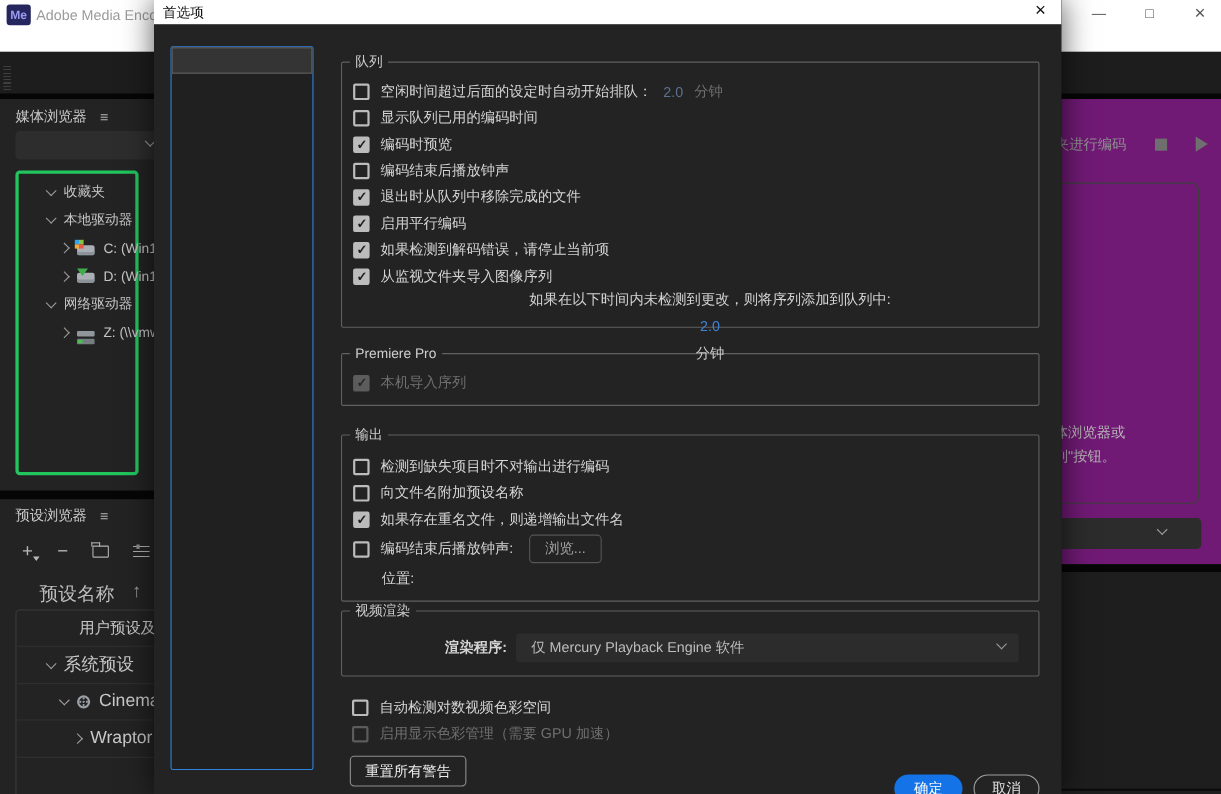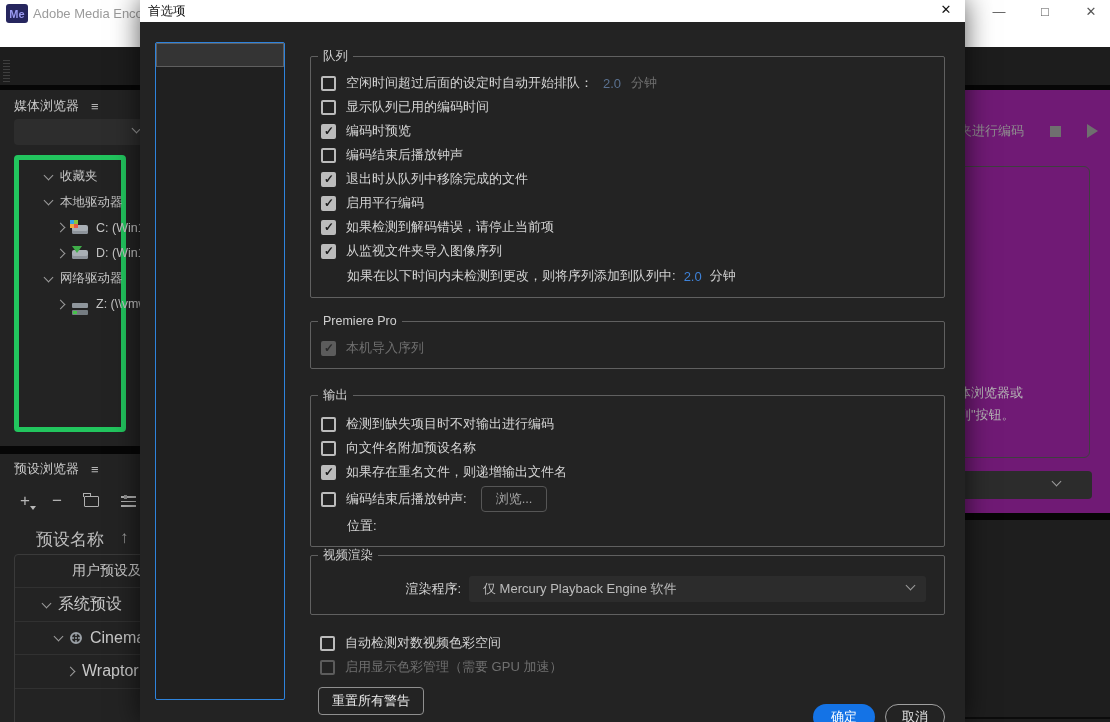--- a/index.html
+++ b/index.html
@@ -31,21 +31,21 @@
   .chev.down { transform:rotate(45deg); margin-top:-3px; }
   .chev.right { transform:rotate(-45deg); }
   .chev.hidden { visibility:hidden; }
 
   
   .media-browser { position:absolute; left:0; top:90px; width:140px; height:356px; background:#232323; overflow:hidden; }
   .media-browser .panel-title { position:absolute; left:14px; top:7px; }
   .mb-dropdown { position:absolute; left:14px; top:29px; width:140px; height:26px; background:#2d2d2d;
     border-radius:4px; }
   .mb-dropdown .chev { position:absolute; right:14px; top:9px; }
-  .mb-tree { position:absolute; left:14px; top:65px; width:112px; height:277px; border:5px solid #22c55e;
+  .mb-tree { position:absolute; left:14px; top:65px; width:112px; height:277px; border:3px solid #22c55e;
     border-radius:4px; padding-top:4px; }
   .tree-row { height:25.5px; display:flex; align-items:center; gap:8px; font-size:12.5px; color:#c4c4c4;
     white-space:nowrap; }
   .ti { width:16px; height:12px; position:relative; flex:none; }
   .icon-drive-c, .icon-drive-d { background:#a9afb5; height:9px; margin-top:3px; border-radius:2px;
     box-shadow:inset 0 -3px 0 #8d939a; }
   .icon-drive-c::before { content:""; position:absolute; left:-2px; top:-5px; width:8px; height:8px;
     background:linear-gradient(to right,#35a3e8 50%,#88c440 50%) top/8px 4px no-repeat,
                linear-gradient(to right,#f2a93b 50%,#e8594a 50%) bottom/8px 4px no-repeat; }
   .icon-drive-d::before { content:""; position:absolute; left:0px; top:-4px; width:0; height:0;
@@ -124,27 +124,27 @@
   .cb.checked { background:#bcbcbc; }
   .cb.checked::after { content:"✓"; position:absolute; left:1px; top:-2px; font-size:12px; font-weight:bold; color:#1d1d1d; }
   .row.disabled { color:#6f6f6f; }
   .row.disabled .cb { border-color:#5c5c5c; }
   .row.disabled .cb.checked { background:#5c5c5c; }
   .row.disabled .cb.checked::after { color:#2a2a2a; }
   .value { color:#3e82d8; }
   .suffix { color:#cfcfcf; }
   .row.muted-value .value { color:#5a7190; }
   .row.muted-value .suffix { color:#6f6f6f; }
-  .note-row { height:26px; display:flex; align-items:center; gap:8px; padding-left:36px; font-size:13px; color:#d4d4d4; }
+  .note-row { height:26px; display:flex; align-items:center; gap:8px; padding-left:36px; font-size:13px; color:#d4d4d4;flex-direction:column; }
   .loc-row { height:24px; display:flex; align-items:center; padding-left:36px; font-size:13px; color:#d4d4d4; }
   .mini-btn { margin-left:4px; padding:3px 14px; border:1px solid #565656; color:#a3a3a3; border-radius:4px;
     background:transparent; font-size:13px; font-family:inherit; }
 
   .render-row { height:34px; display:flex; align-items:center; gap:8px; padding-left:0; }
-  .render-label { width:150px; text-align:right; font-size:13px; color:#d4d4d4; flex:none; }
+  .render-label { width:150px; text-align:right; font-size:13px; color:#d4d4d4; flex:none;font-weight:bold; }
   .dropdown { position:relative; width:457px; height:26px; background:#2c2c2c; border-radius:3px;
     display:flex; align-items:center; padding:0 14px; font-size:13px; color:#bdbdbd; }
   .dropdown .chev { position:absolute; right:12px; top:9px; }
 
   .extra-rows { margin-top:16px; }
   .reset-btn { margin:8px 0 0 8px; padding:4px 13px; background:#232323; border:1px solid #8f8f8f;
     border-radius:4px; color:#ececec; font-size:13px; font-family:inherit; }
 
   .dlg-footer { position:absolute; left:0; top:682px; width:805px; display:flex; justify-content:flex-end; gap:10px; }
   .btn-ok { height:26px; padding:0 18px; background:#1473e6; border:none; border-radius:13px; color:#fff;

